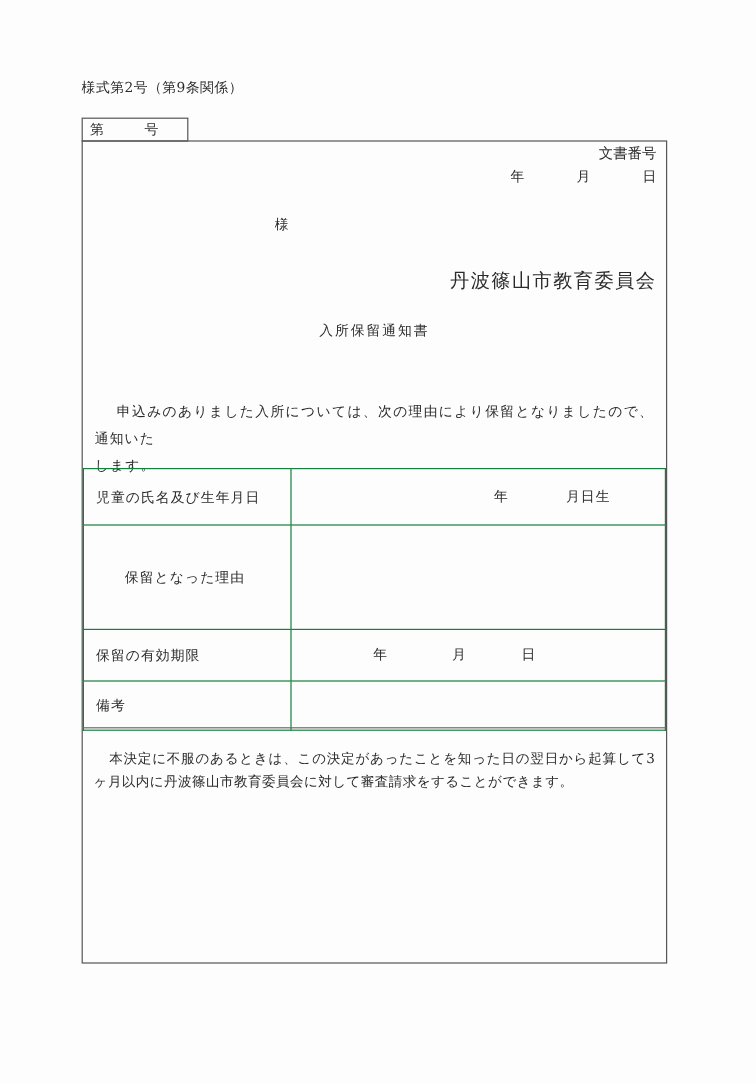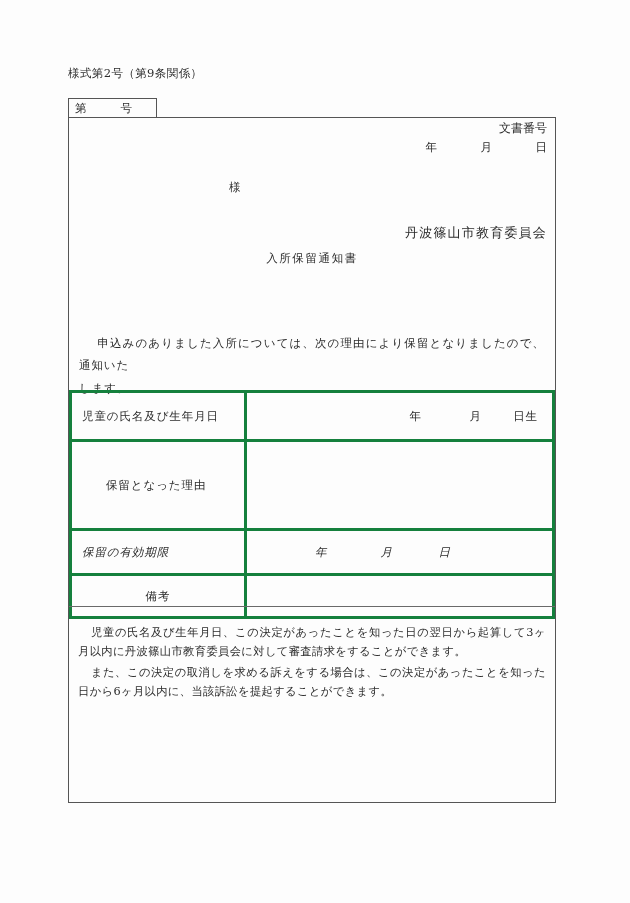--- a/index.html
+++ b/index.html
@@ -88,30 +88,30 @@
   .addressee {
     position: absolute;
     left: 160px;
     top: 62px;
     font-size: 11.5px;
   }
   .issuer {
     position: absolute;
     right: 8px;
     top: 106px;
-    font-size: 13px;
+    font-size: 16px;
     letter-spacing: 1.2px;
     white-space: nowrap;
     font-family: Liberation Mono, monospace;
   }
   .doc-title {
     position: absolute;
     left: 0;
     right: 0;
-    top: 133px;
+    top: 150px;
     text-align: center;
     font-size: 11.5px;
     letter-spacing: 1.6px;
   }
   .intro {
     position: absolute;
     left: 10px;
     right: 10px;
     top: 214px;
     font-size: 11.5px;
@@ -126,44 +126,44 @@
   .tbl {
     position: absolute;
     left: 0;
     right: 0;
     top: 272px;
     border-collapse: collapse;
     width: 100%;
     table-layout: fixed;
   }
   .tbl td {
-    border: 3px solid #15803d;
+    border: 1px solid #15803d;
     font-size: 11.5px;
     vertical-align: middle;
     padding: 0 10px;
     letter-spacing: 0.9px;
   }
   .tbl td.label { width: 152px; }
   .tbl tr.r-name td { height: 46px; }
   .tbl tr.r-reason td { height: 86px; }
   .tbl tr.r-reason td.label { vertical-align: middle; padding-left: 34px; }
-  .tbl tr.r-term td { height: 42px; font-style: italic; }
-  .tbl tr.r-note td { height: 40px; text-align: center; }
+  .tbl tr.r-term td { height: 42px; }
+  .tbl tr.r-note td { height: 40px; }
   .tbl td.value { padding: 0; position: relative; }
 
   .v-date-birth {
     position: absolute;
     right: 14px;
     top: 50%;
     transform: translateY(-50%);
     white-space: nowrap;
   }
   .v-date-birth .y { display: inline-block; width: 58px; text-align: right; }
   .v-date-birth .m { display: inline-block; width: 60px; text-align: right; }
-  .v-date-birth .d { display: inline-block; width: 56px; text-align: right; }
+  .v-date-birth .d { display: inline-block; width: 56px; }
 
   .v-date-term {
     position: absolute;
     left: 68px;
     top: 50%;
     transform: translateY(-50%);
     white-space: nowrap;
   }
   .v-date-term .y { display: inline-block; width: 18px; }
   .v-date-term .m { display: inline-block; width: 60px; text-align: right; }
@@ -248,18 +248,17 @@
         </td>
       </tr>
       <tr class="r-note">
         <td class="label">備考</td>
         <td class="value"></td>
       </tr>
     </tbody>
       </table>
 
     <div class="legal">
-      <p>児童の氏名及び生年月日、この決定があったことを知った日の翌日から起算して3ヶ月以内に丹波篠山市教育委員会に対して審査請求をすることができます。</p>
-      <p>また、この決定の取消しを求める訴えをする場合は、この決定があったことを知った日から6ヶ月以内に、当該訴訟を提起することができます。</p>
+      <p>本決定に不服のあるときは、この決定があったことを知った日の翌日から起算して3ヶ月以内に丹波篠山市教育委員会に対して審査請求をすることができます。</p>
     </div>
 
   </div>
 </div>
 
 </body></html>

